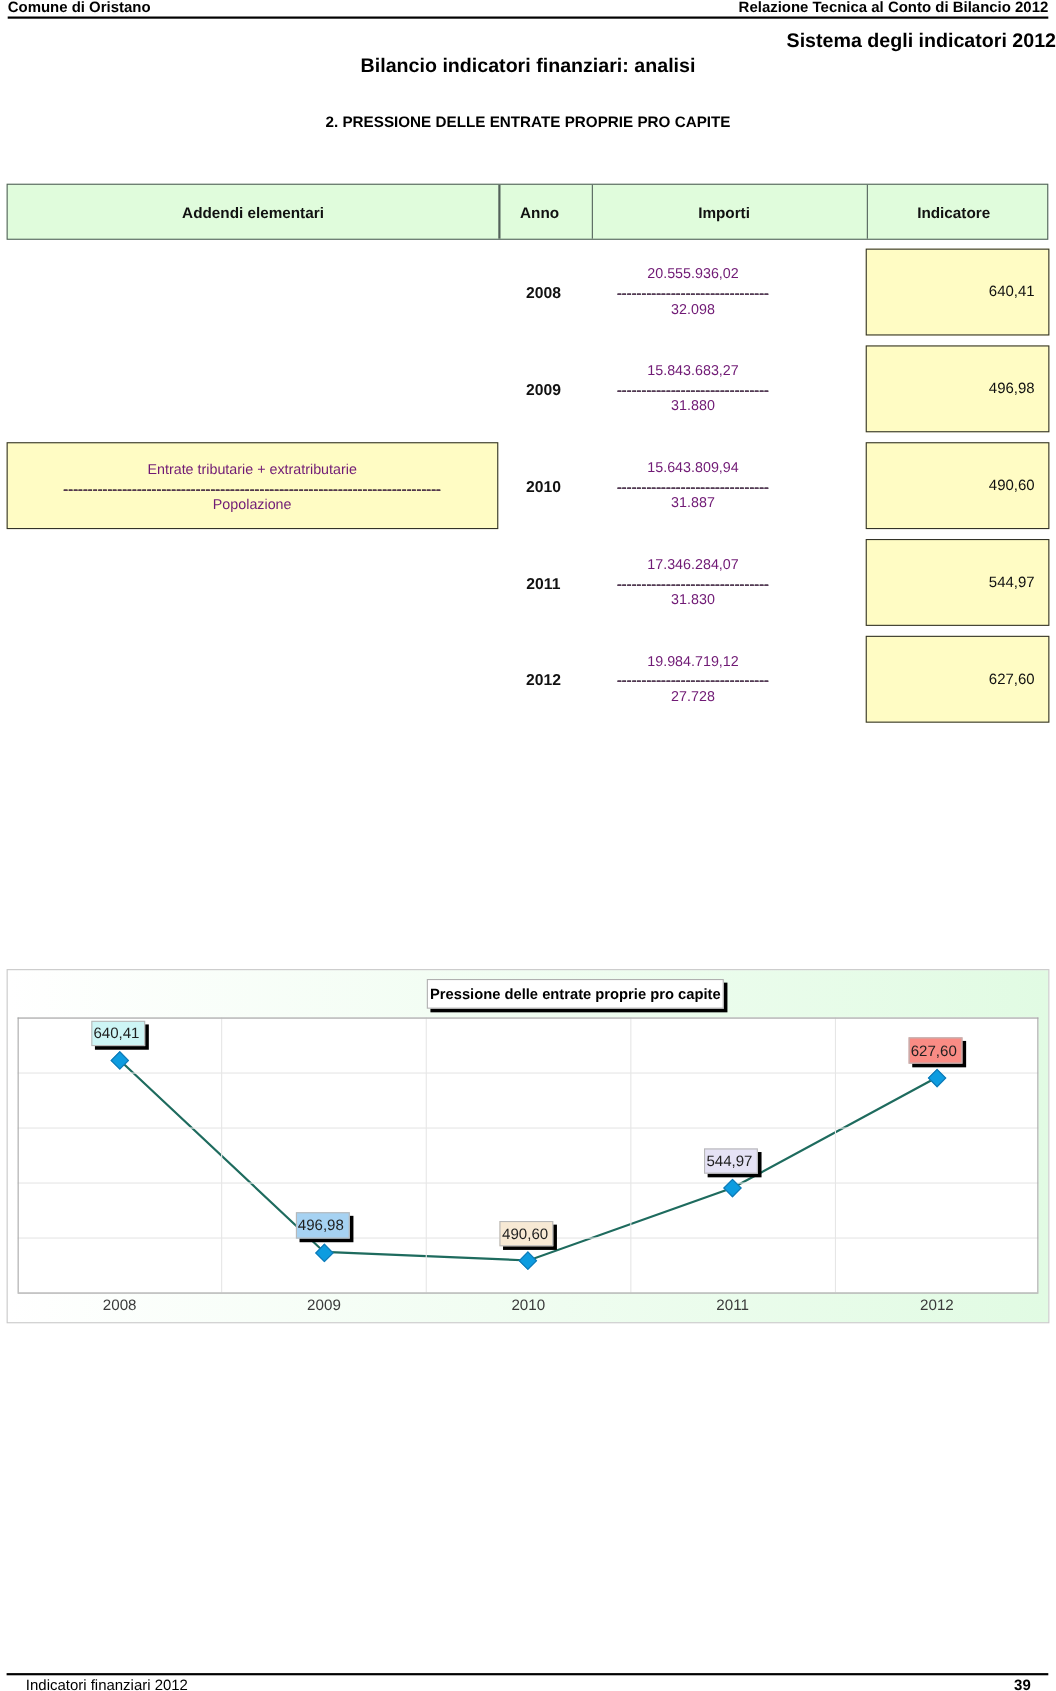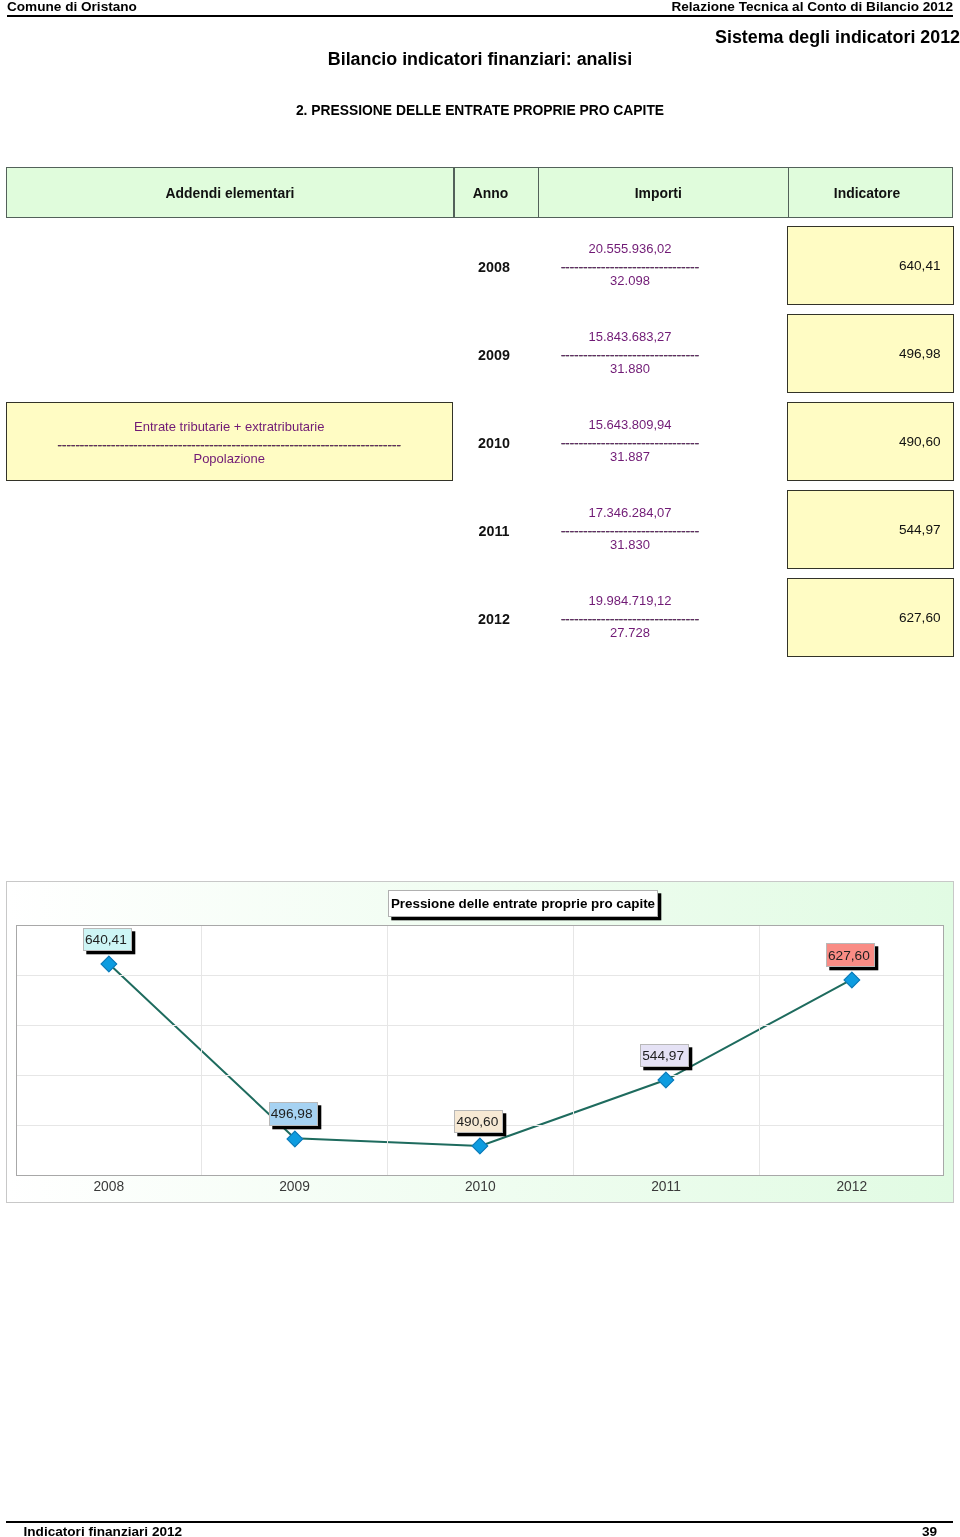--- a/index.html
+++ b/index.html
@@ -44,21 +44,21 @@
   .chart-title{position:absolute;box-sizing:border-box;border:1px solid #b0b0b0;background:#ffffff;
     box-shadow:3.3px 3.3px 0 0 #000;font-size:13.4px;font-weight:bold;color:#000;
     display:flex;align-items:center;justify-content:center;white-space:nowrap;}
   .dlabel{position:absolute;box-sizing:border-box;border:1px solid #b8b8b8;
     box-shadow:3.3px 3.3px 0 0 #000;font-size:13.7px;color:#1f1f1f;
     display:flex;align-items:center;justify-content:center;white-space:nowrap;padding-right:3px;}
   .xlabel{position:absolute;text-align:center;font-size:13.8px;color:#3a3a3a;line-height:14px;}
   .marker{position:absolute;width:9.8px;height:9.8px;background:#0d9ce0;border:1px solid #1179b5;transform:rotate(45deg);}
   
   .pg-footer{position:absolute;left:5.5px;top:1521px;width:947.5px;height:16px;border-top:2px solid #000;}
-  .ftr-left{position:absolute;left:0;top:1.5px;font-size:13.6px;font-weight:bold;line-height:13px;padding-left:18px;}
+  .ftr-left{position:absolute;left:0;top:1.5px;font-size:13.6px;font-weight:normal;line-height:13px;padding-left:18px;}
   .ftr-right{position:absolute;right:16px;top:1.5px;font-size:13.6px;font-weight:bold;line-height:13px;}
 
 </style>
 </head>
 <body>
 
 <div class="page">
   <div class="pg-header">
     <span class="hdr-left">Comune di Oristano</span>
     <span class="hdr-right">Relazione Tecnica al Conto di Bilancio 2012</span>

